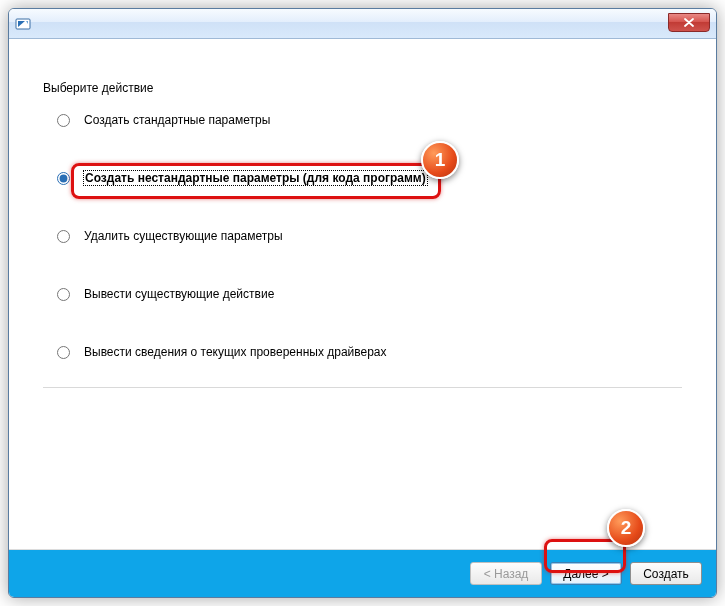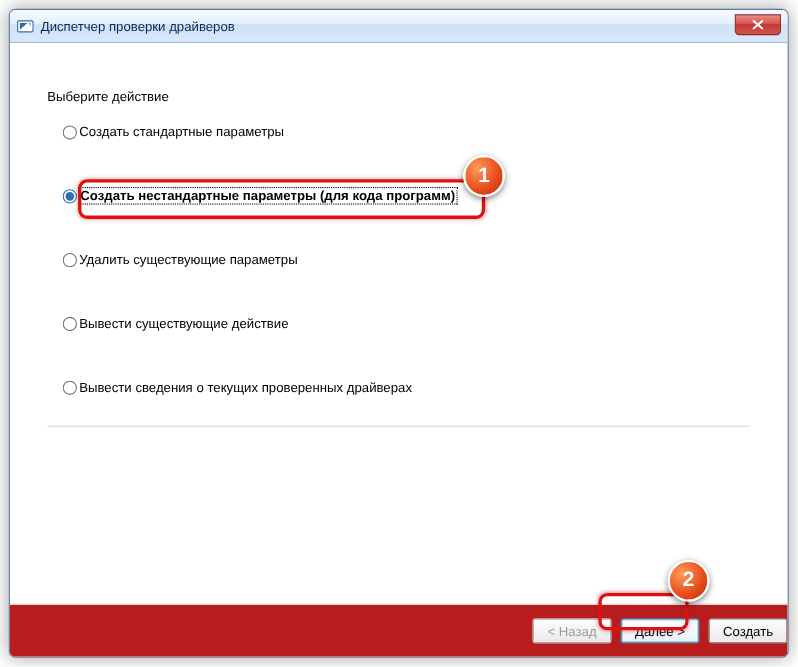--- a/index.html
+++ b/index.html
@@ -60,21 +60,21 @@
   }
   .content {
     padding: 42px 34px 0 34px;
   }
   .group-label {
     margin-bottom: 18px;
   }
   .radio-row {
     display: flex;
     align-items: center;
-    gap: 2px;
+    gap: 14px;
     margin-bottom: 44px;
     padding-left: 14px;
   }
   .radio-row.last { margin-bottom: 28px; }
   input[type=radio] {
     width: 13px; height: 13px;
     margin: 0;
     accent-color: #2a6fb5;
   }
   .radio-label {
@@ -130,25 +130,26 @@
     border-top: 1px solid #d9d9d9;
   }
   .help-text {
     padding: 12px 34px 0 56px;
     line-height: 1.9;
   }
   .button-bar {
     position: absolute;
     bottom: 0; left: 0; right: 0;
     height: 48px;
-    background: #b91c1c;
+    background: #0ea5e9;
     border-top: 1px solid #dcdcdc;
     display: flex;
     align-items: center;
     justify-content: flex-end;
+    padding-right: 14px;
     gap: 8px;
   }
   .btn {
     min-width: 72px;
     height: 23px;
     padding: 0 12px;
     border: 1px solid #8e8e8e;
     border-radius: 3px;
     background: linear-gradient(to bottom, #fdfdfd, #e9e9e9);
     font-size: 12px;
@@ -174,21 +175,20 @@
 <div class="window">
 
   <div class="titlebar">
     <span class="title-icon">
       <svg width="16" height="16" viewBox="0 0 16 16">
         <rect x="1" y="3" width="14" height="10" rx="1" fill="#fff" stroke="#3a6ea5" stroke-width="1"></rect>
         <path d="M3 5 L10 5 L3 11 Z" fill="#2a6fb5"></path>
         <path d="M11 5 L13 5 L13 8 Z" fill="#6aa3d8"></path>
       </svg>
     </span>
-    <span class="title-text">Диспетчер проверки драйверов</span>
     <div class="close-btn">
       <span>
         <svg width="10" height="9" viewBox="0 0 10 9">
           <path d="M1 1 L9 8 M9 1 L1 8" stroke="#fff" stroke-width="1.8" stroke-linecap="round"></path>
         </svg>
       </span>
     </div>
   </div>
 
   <div class="content">

